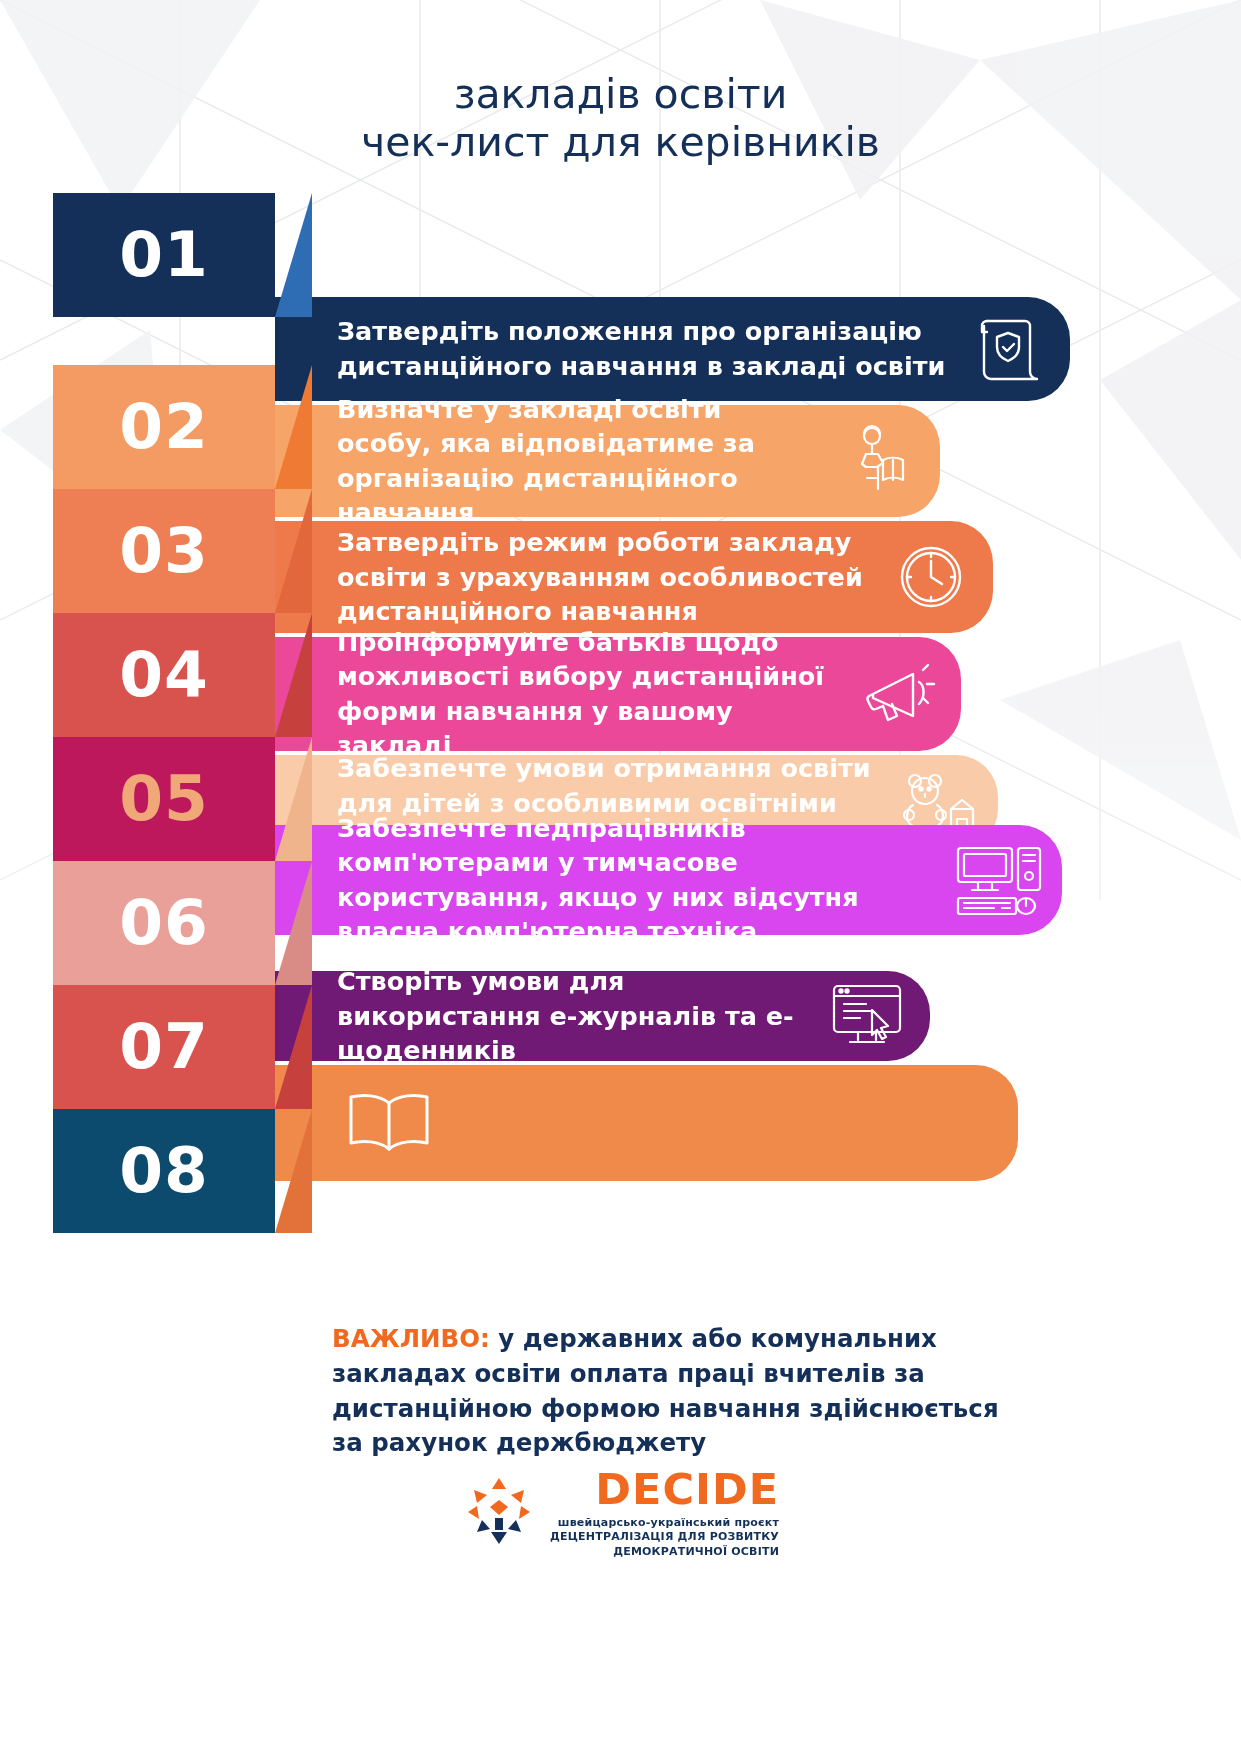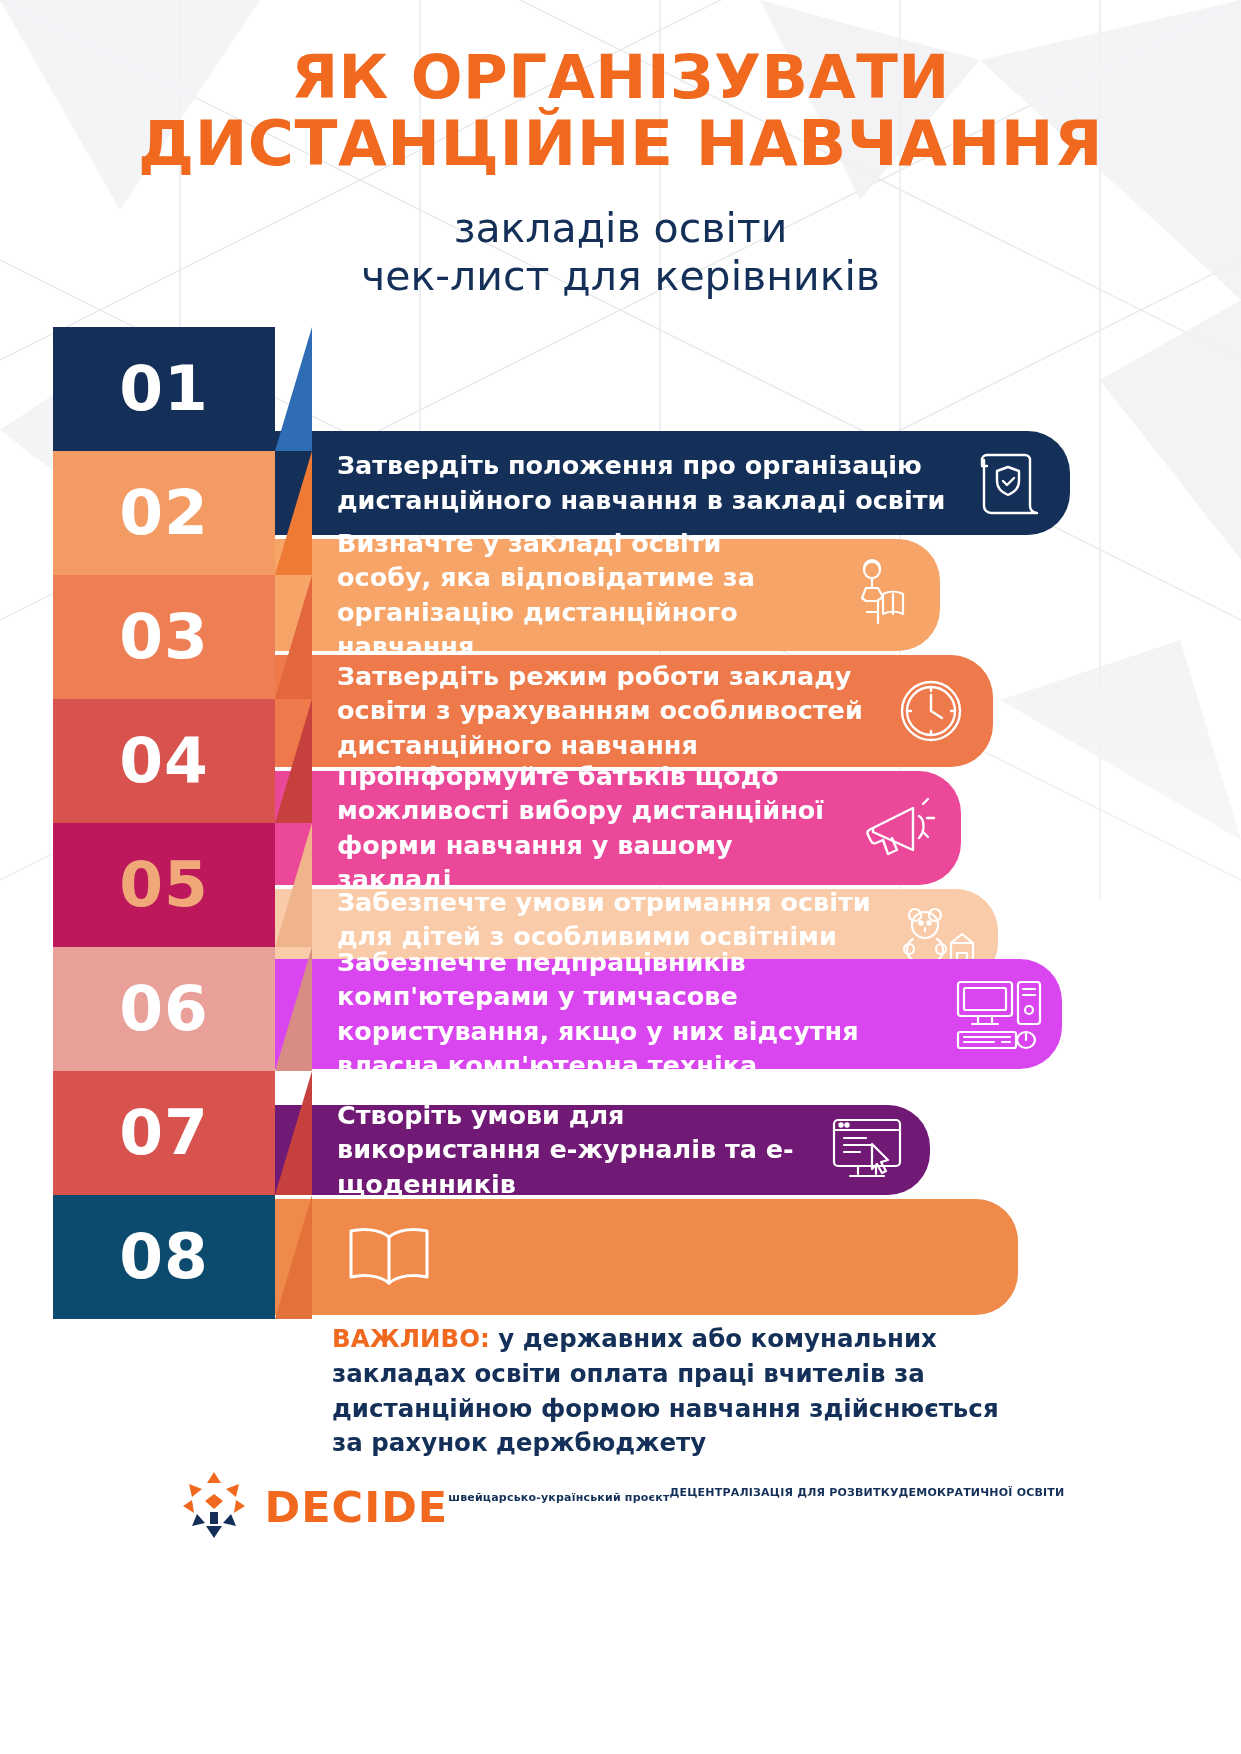--- a/index.html
+++ b/index.html
@@ -154,21 +154,21 @@
   .logo-wrap {
     position: absolute;
     left: 0;
     right: 0;
     top: 1468px;
     display: flex;
     justify-content: center;
     align-items: center;
     gap: 14px;
   }
-  .logo-text { display: flex; flex-direction: row; text-align: right; }
+  .logo-text { display: flex; flex-direction: column; text-align: right; }
   .logo-main {
     color: #F0691F;
     font-size: 43px;
     font-weight: bold;
     letter-spacing: 1px;
     line-height: 1;
   }
   .logo-sub1 {
     color: #143058;
     font-size: 11px;
@@ -209,38 +209,34 @@
       <polygon points="0,430 150,330 170,560"></polygon>
       <polygon points="1000,700 1180,640 1241,840"></polygon>
     </g>
     <rect x="0" y="560" width="1241" height="1194" fill="url(#gfade)"></rect>
   </svg>
 </div>
 
 <div id="page">
 
   <div class="header">
-    <h1 class="title">
-      <span>ЯК ОРГАНІЗУВАТИ</span>
-      <span class="line2">ДИСТАНЦІЙНЕ НАВЧАННЯ</span>
-    </h1>
     <div class="subtitle">
       <div>закладів освіти</div>
       <div>чек-лист для керівників</div>
     </div>
   </div>
 
   <div class="checklist">
 
     <div class="num-col">
       <div class="num-cell" style="background:#143058;">
         <span class="nm">01</span>
         <span class="fold" style="border-color: transparent transparent #2E6DB4 transparent;"></span>
       </div>
-      <div class="num-cell" style="background:#F49A63;">
+      <div class="num-cell" style="background:#F49A63;margin-top:48px;">
         <span class="nm">02</span>
         <span class="fold" style="border-color: transparent transparent #EE7A33 transparent;"></span>
       </div>
       <div class="num-cell" style="background:#EE7F54;">
         <span class="nm">03</span>
         <span class="fold" style="border-color: transparent transparent #E2673C transparent;"></span>
       </div>
       <div class="num-cell" style="background:#D9534E;">
         <span class="nm">04</span>
         <span class="fold" style="border-color: transparent transparent #C6403D transparent;"></span>

